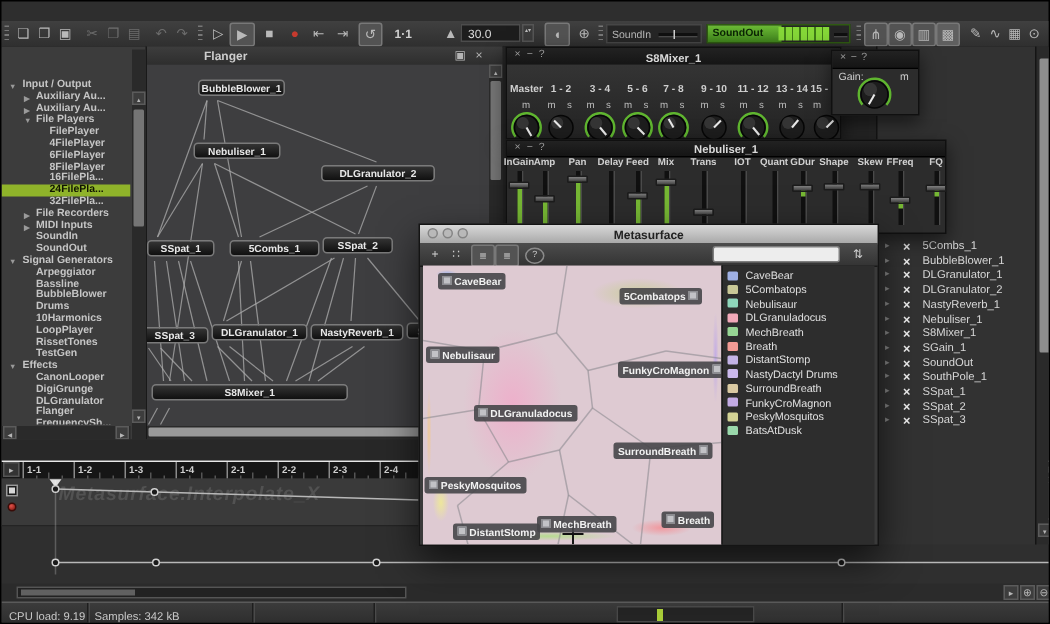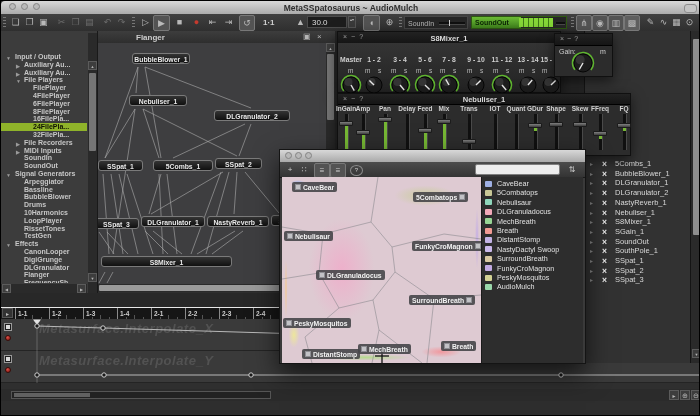--- a/index.html
+++ b/index.html
@@ -100,27 +100,20 @@
   .ms-row{left:2px;width:98px;height:9.4px;font-size:7.2px;color:#e0e0e0;line-height:9px;white-space:nowrap;}
   .ms-swatch{position:absolute;left:1px;top:1.5px;width:7px;height:6px;border-radius:1px;}
   .ms-name{position:absolute;left:13px;top:0;}
   svg{display:block;}
 </style>
 </head>
 <body>
 
 <div id="stage" class="nosel">
 
-  <div id="titlebar" class="abs">
-    <div class="abs tl-circle" style="left:8px"></div>
-    <div class="abs tl-circle" style="left:20px"></div>
-    <div class="abs tl-circle" style="left:32px"></div>
-    <div id="win-title" class="abs">MetaSSpatosaurus ~ AudioMulch</div>
-    <div id="tb-widget" class="abs"></div>
-  </div>
 
   <div id="toolbar" class="abs">
       <div class="abs handle" style="left: 2px;"></div>
       <div class="abs tbtn" style="left: 8px;">❏</div>
       <div class="abs tbtn" style="left: 22px;">❐</div>
       <div class="abs tbtn" style="left: 36px;">▣</div>
       <div class="abs tbtn dim" style="left: 54px;">✂</div>
       <div class="abs tbtn dim" style="left: 68px;">❐</div>
       <div class="abs tbtn dim" style="left: 82px;">▤</div>
       <div class="abs tbtn dim" style="left: 100px;">↶</div>
@@ -517,27 +510,20 @@
         <div class="rtick" style="left: 694px; height: 11px;"></div>
         <div class="rlabel" style="left: 697px;">6-1</div>
       </div>
     <div class="abs atrack" style="top:26px">
       <div class="ghost" style="top:2px">Metasurface.Interpolate_X</div>
       <div class="acheck" style="top:4px">
           <i></i>
         </div>
       <div class="arec" style="top:16px"></div>
     </div>
-    <div class="abs atrack" style="top:58px">
-      <div class="ghost" style="top:2px">Metasurface.Interpolate_Y</div>
-      <div class="acheck" style="top:4px">
-          <i></i>
-        </div>
-      <div class="arec" style="top:16px"></div>
-    </div>
     <svg id="env-svg" class="abs" style="left:0;top:0;z-index:2" width="700" height="96">
         <polygon points="32,26.5 40,26.5 36,32" fill="#e0e0e0"></polygon>
         <line x1="36" y1="27" x2="36" y2="90" stroke="#ffffff" stroke-opacity="0.22"></line>
         <line x1="36" y1="33" x2="700" y2="53" stroke="#b8b8b8" stroke-width="1"></line>
         <circle cx="36" cy="33" r="2.2" fill="#1a1a1a" stroke="#d0d0d0"></circle>
         <circle cx="102" cy="35" r="2.2" fill="#1a1a1a" stroke="#d0d0d0"></circle>
         <line x1="36" y1="82" x2="700" y2="82" stroke="#b8b8b8" stroke-width="1"></line>
         <circle cx="36" cy="82" r="2.2" fill="#1a1a1a" stroke="#d0d0d0"></circle>
         <circle cx="103" cy="82" r="2.2" fill="#1a1a1a" stroke="#d0d0d0"></circle>
         <circle cx="250" cy="82" r="2.2" fill="#1a1a1a" stroke="#d0d0d0"></circle>
@@ -547,20 +533,31 @@
 
   <div id="scrollrow" class="abs">
     <div class="abs" style="left:10px;top:2px;width:260px;height:8px;background:#222;border:1px solid #555;box-sizing:border-box">
       <div class="abs" style="left:2px;top:1px;width:76px;height:4px;background:#616161"></div>
     </div>
     <div class="abs sb-btn" style="left:668px;top:1px;width:10px;height:10px;font-size:6px;line-height:10px">▸</div>
     <div class="abs sb-btn" style="left:679px;top:1px;width:10px;height:10px;font-size:7px;line-height:10px">⊕</div>
     <div class="abs sb-btn" style="left:690px;top:1px;width:10px;height:10px;font-size:7px;line-height:10px">⊖</div>
   </div>
 
+  <div id="statusbar" class="abs">
+    <div class="abs stext" style="left:5px">CPU load: 9.19</div>
+    <div class="abs stext" style="left:62px">Samples: 342 kB</div>
+    <div class="abs scell" style="left:57px"></div>
+    <div class="abs scell" style="left:167px"></div>
+    <div class="abs scell" style="left:248px"></div>
+    <div class="abs" style="left:410px;top:2px;width:92px;height:11px;background:#242424;border:1px solid #484848;box-sizing:border-box">
+      <div class="abs" style="left:26px;top:1px;width:4px;height:8px;background:#a8cc38"></div>
+    </div>
+    <div class="abs scell" style="left:560px"></div>
+  </div>
 
   <div class="abs fwin" style="left:336px;top:30px;width:224px;height:62px;z-index:10">
     <div class="fwin-header">
       <div class="fwin-btns"><span>×</span><span>−</span><span>?</span></div>
       <div class="fwin-title">S8Mixer_1</div>
     </div>
     <div id="mixer-body" class="abs" style="left:0;top:11px;width:222px;height:49px;background:linear-gradient(#343434,#232323)">
         <div class="ch-label abs" style="left: 13px;">Master</div>
         <div class="ms abs" style="left: 10px;">m</div>
         <div class="abs" style="left: 2px; top: 31px;">
@@ -728,20 +725,21 @@
         <div class="sl-fill abs" style="left: 284.5px; top: 30.3px; height: 7px;"></div>
         <div class="sl-handle abs" style="left: 279px; top: 29.3px;"></div>
       </div>
   </div>
 
   <div id="meta-window" class="abs">
     <div id="meta-titlebar" class="abs">
       <div class="abs tl-circle" style="left:5px;width:7px;height:7px"></div>
       <div class="abs tl-circle" style="left:15px;width:7px;height:7px"></div>
       <div class="abs tl-circle" style="left:25px;width:7px;height:7px"></div>
+      <div id="meta-title" class="abs">Metasurface</div>
     </div>
     <div id="meta-toolbar" class="abs">
       <div class="abs mt-btn" style="left:4px;width:12px">+</div>
       <div class="abs mt-btn" style="left:18px;width:12px">∷</div>
       <div class="abs mt-btn tbox" style="left:34px;width:14px;top:1px;height:13px;line-height:13px">≡</div>
       <div class="abs mt-btn tbox" style="left:50px;width:14px;top:1px;height:13px;line-height:13px">≡</div>
       <div class="abs mt-btn" style="left:70px;width:11px;border:1px solid #8a8a8a;border-radius:50%;height:9px;line-height:9px;font-size:6px;top:2.5px">?</div>
       <input id="meta-search" class="abs" value="" style="">
       <div class="abs mt-btn" style="left:284px;width:16px">⇅</div>
     </div>
@@ -805,34 +803,34 @@
         <div class="ms-row abs" style="top: 49px;">
           <span class="ms-swatch" style="background: rgb(242, 154, 148);"></span>
           <span class="ms-name">Breath</span>
         </div>
         <div class="ms-row abs" style="top: 58.4px;">
           <span class="ms-swatch" style="background: rgb(195, 179, 230);"></span>
           <span class="ms-name">DistantStomp</span>
         </div>
         <div class="ms-row abs" style="top: 67.8px;">
           <span class="ms-swatch" style="background: rgb(203, 185, 236);"></span>
-          <span class="ms-name">NastyDactyl Swoop</span>
+          <span class="ms-name">NastyDactyl Drums</span>
         </div>
         <div class="ms-row abs" style="top: 77.2px;">
           <span class="ms-swatch" style="background: rgb(217, 201, 162);"></span>
           <span class="ms-name">SurroundBreath</span>
         </div>
         <div class="ms-row abs" style="top: 86.6px;">
           <span class="ms-swatch" style="background: rgb(195, 171, 228);"></span>
           <span class="ms-name">FunkyCroMagnon</span>
         </div>
         <div class="ms-row abs" style="top: 96px;">
           <span class="ms-swatch" style="background: rgb(211, 210, 149);"></span>
           <span class="ms-name">PeskyMosquitos</span>
         </div>
         <div class="ms-row abs" style="top: 105.4px;">
           <span class="ms-swatch" style="background: rgb(154, 216, 171);"></span>
-          <span class="ms-name">AudioMulch</span>
+          <span class="ms-name">BatsAtDusk</span>
         </div>
       </div>
   </div>
 
 </div>
 
 </body></html>

